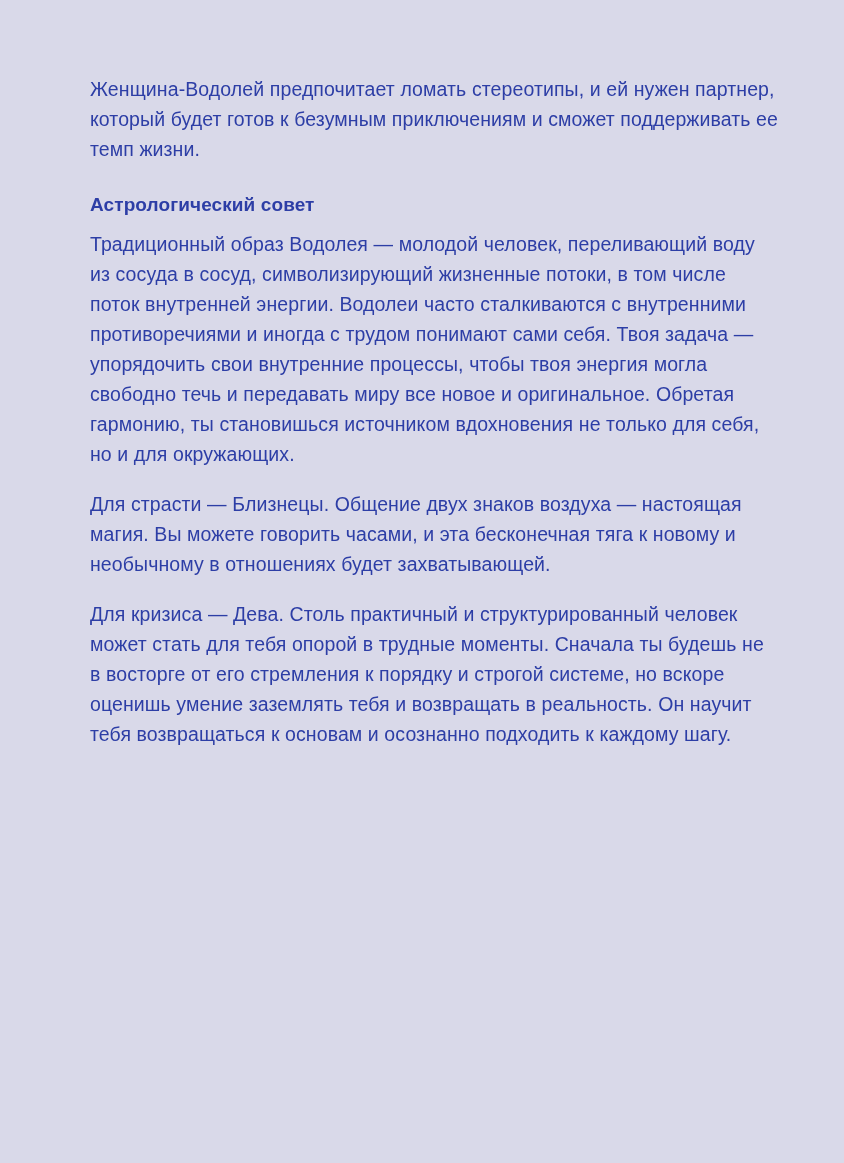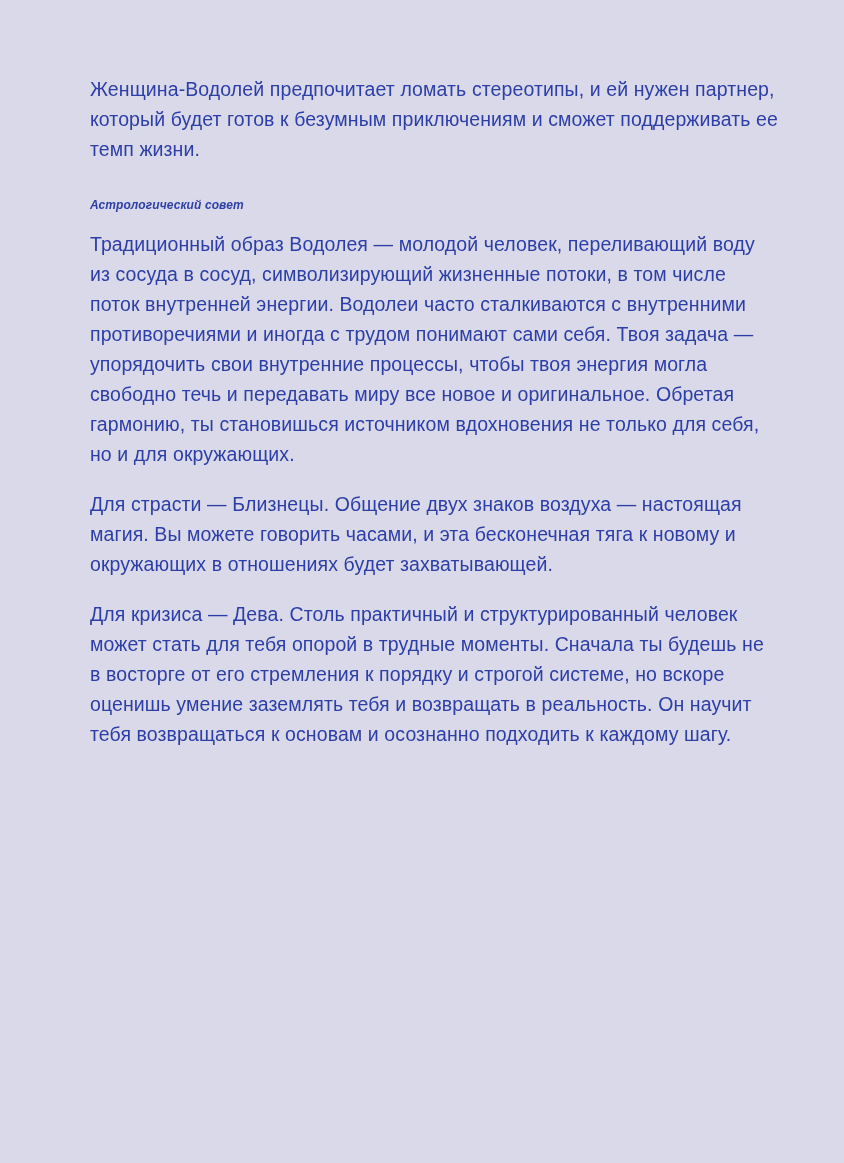--- a/index.html
+++ b/index.html
@@ -21,38 +21,37 @@
     padding: 74px 66px 40px 90px;
   }
   .body-text {
     font-size: 19.5px;
     line-height: 30px;
     font-weight: 500;
     letter-spacing: 0.1px;
     margin: 0 0 20px 0;
   }
   .section-heading {
-    font-size: 12px;
+    font-size: 19px;
     line-height: 28px;
     font-weight: 700;
     letter-spacing: 0.1px;
     margin: 27px 0 10px 0;
-    font-style: italic;
   }
 </style>
 </head>
 <body>
 
 <div class="page">
 
   <p class="body-text">Женщина-Водолей предпочитает ломать стереотипы, и ей нужен партнер, который будет готов к безумным приключениям и сможет поддерживать ее темп жизни.</p>
 
   <h2 class="section-heading">Астрологический совет</h2>
 
   <p class="body-text">Традиционный образ Водолея — молодой человек, переливающий воду из сосуда в сосуд, символизирующий жизненные потоки, в том числе поток внутренней энергии. Водолеи часто сталкиваются с внутренними противоречиями и иногда с трудом понимают сами себя. Твоя задача — упорядочить свои внутренние процессы, чтобы твоя энергия могла свободно течь и передавать миру все новое и оригинальное. Обретая гармонию, ты становишься источником вдохновения не только для себя, но и для окружающих.</p>
 
 
-  <p class="body-text">Для страсти — Близнецы. Общение двух знаков воздуха — настоящая магия. Вы можете говорить часами, и эта бесконечная тяга к новому и окружающих в отношениях будет захватывающей.</p>
+  <p class="body-text">Для страсти — Близнецы. Общение двух знаков воздуха — настоящая магия. Вы можете говорить часами, и эта бесконечная тяга к новому и необычному в отношениях будет захватывающей.</p>
 
 
   <p class="body-text">Для кризиса — Дева. Столь практичный и структурированный человек может стать для тебя опорой в трудные моменты. Сначала ты будешь не в восторге от его стремления к порядку и строгой системе, но вскоре оценишь умение заземлять тебя и возвращать в реальность. Он научит тебя возвращаться к основам и осознанно подходить к каждому шагу.</p>
 
 </div>
 
 </body></html>

